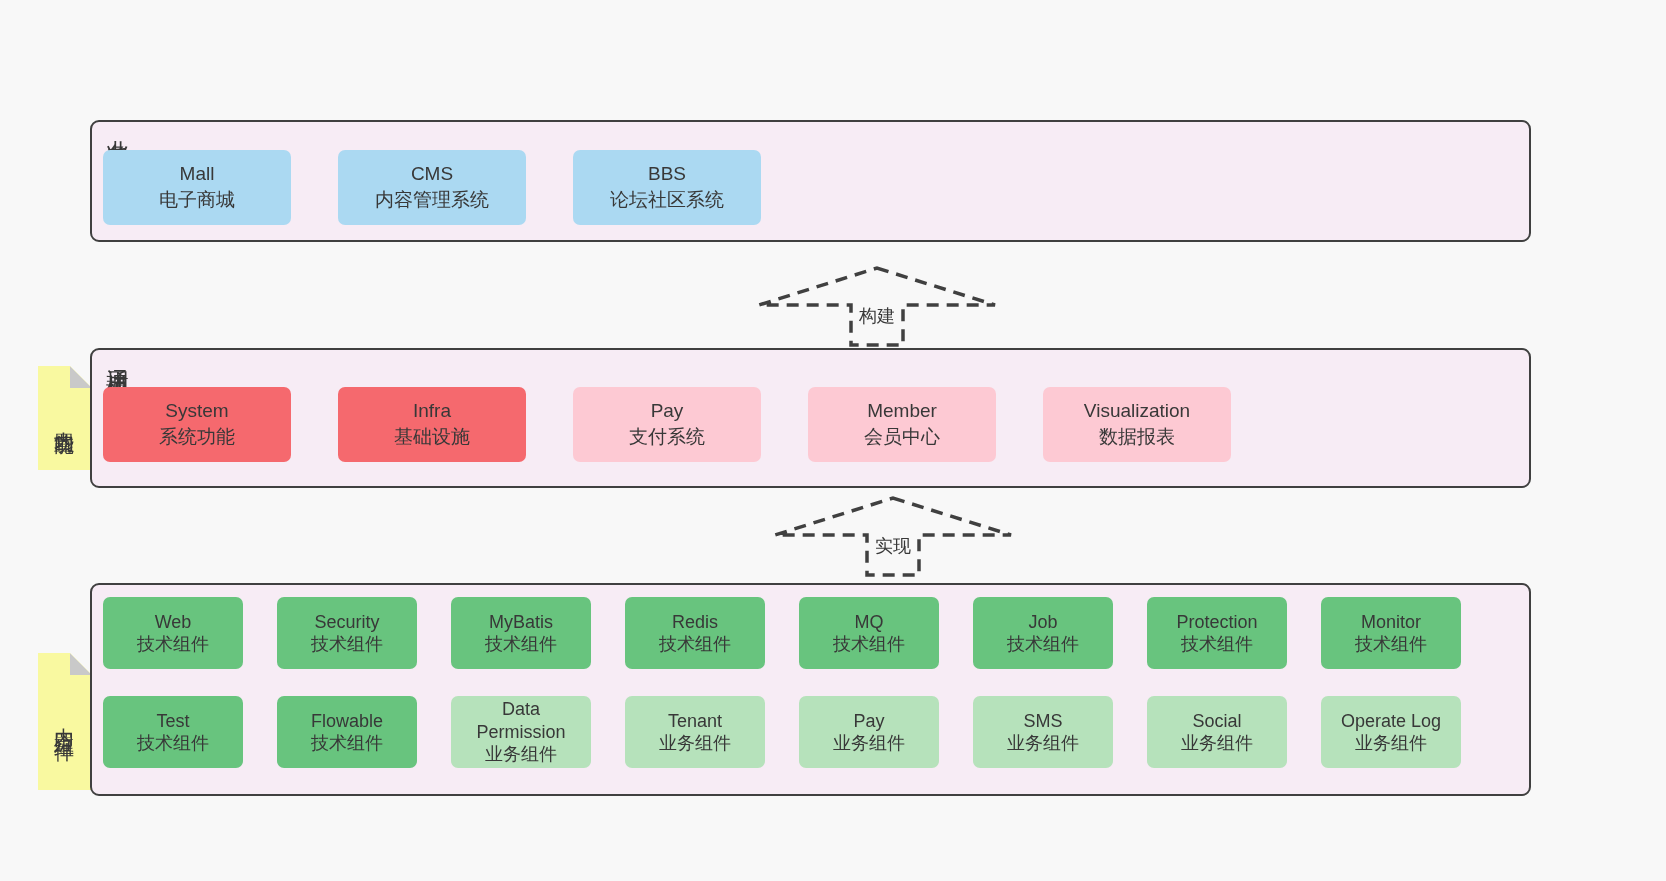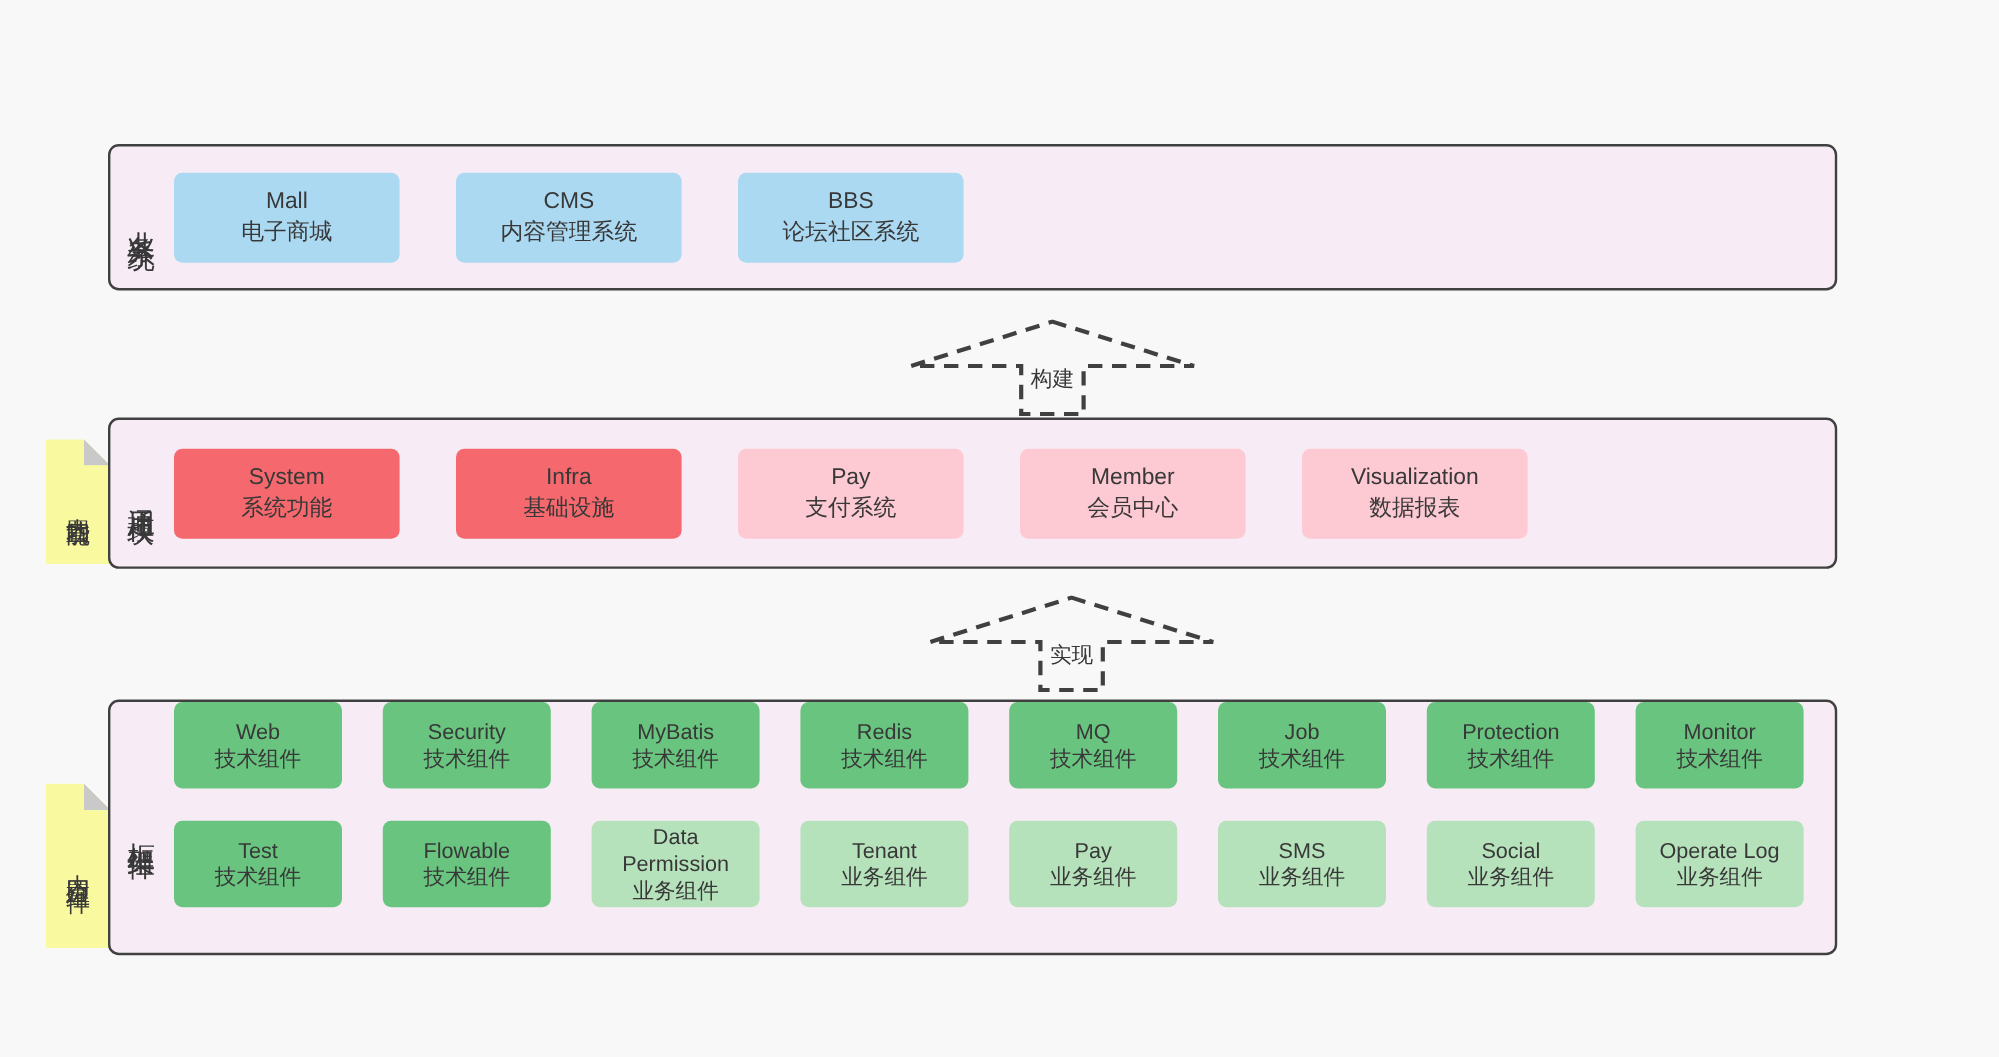--- a/index.html
+++ b/index.html
@@ -6,23 +6,23 @@
     --pageBg:#f8f8f8; --panel:#f7ecf5; --line:#404040; --text:#383838;
     --blue:#abd9f2; --red:#f5696e; --pink:#fdc9d3; --green:#68c47e;
     --greenLight:#b6e2bb; --sticky:#f9f9a0; --fold:#c9c9c9;
   }
   *{margin:0;padding:0;box-sizing:border-box;}
   html,body{background:var(--pageBg);}
   body{font-family:"Liberation Sans","DejaVu Sans",sans-serif;color:var(--text);}
   .page{position:relative;width:1666px;height:881px;background:var(--pageBg);overflow:hidden;}
 
   .container{position:absolute;left:90px;width:1441px;background:var(--panel);
-    border:2px solid var(--line);border-radius:9px;display:flex;align-items:stretch;z-index:2;}
+    border:2px solid var(--line);border-radius:9px;display:flex;align-items:stretch;z-index:2;flex-direction:column;}
   .c1{top:120px;height:122px;}
-  .c2{top:348px;height:126px;}
+  .c2{top:348px;height:140px;}
   .c3{top:583px;height:213px;}
 
   .layer-label{width:42px;display:flex;align-items:center;justify-content:flex-end;}
   .layer-label span{writing-mode:vertical-rl;text-orientation:upright;font-size:23px;
     letter-spacing:3px;color:var(--text);}
 
   .boxes-area{flex:1;display:flex;align-items:center;padding-left:11px;gap:47px;}
   .rows-area{flex:1;display:flex;flex-direction:column;justify-content:flex-start;
     padding-left:11px;gap:27px;}
   .row{display:flex;gap:34px;}

